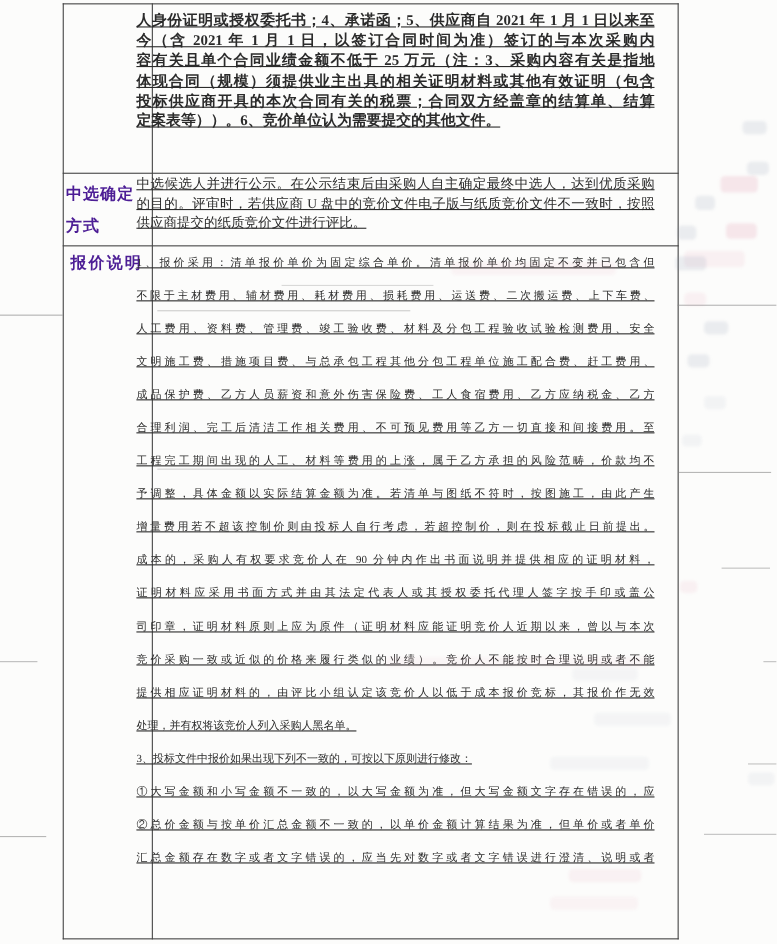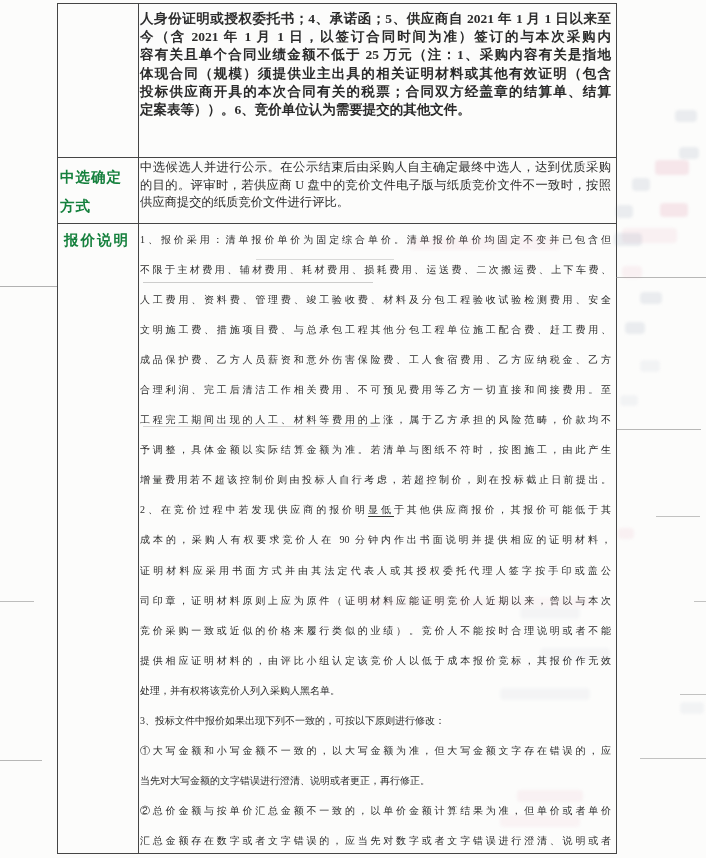--- a/index.html
+++ b/index.html
@@ -6,33 +6,33 @@
   body{
     width:706px;height:858px;position:relative;overflow:hidden;
     background:#fcfcfb;
     font-family:"Liberation Serif","DejaVu Serif",serif;
     color:#2b2b2b;
   }
   
   .hline{position:absolute;left:57px;width:560px;height:1px;background:#454545;}
   .vline{position:absolute;top:3px;width:1px;height:851px;background:#454545;}
   
-  .cell{position:absolute;left:140px;width:471px;}
+  .cell{position:absolute;left:124px;width:471px;text-decoration:underline;}
   .r1cell{top:5px;padding-top:5px;}
   .r2cell{top:158px;padding-top:1px;}
   .r3cell{top:224px;padding-top:1px;}
   .line{white-space:normal;overflow:visible;text-align:justify;text-align-last:left;}
   .line.just{text-align-last:justify;}
   .r1cell .line{height:18.2px;line-height:18.2px;font-size:13.5px;font-weight:600;}
   .r2cell .line{height:17.6px;line-height:17.6px;font-size:12.3px;font-weight:400;}
   .r3cell .line{height:30.05px;line-height:30.05px;font-size:10px;font-weight:400;}
   .b{font-weight:700;}
   .u{border-bottom:1.2px solid #333;padding-bottom:1px;}
   
-  .rowlabel{position:absolute;left:60px;width:76px;font-weight:700;color:#15803d;}
+  .rowlabel{position:absolute;left:60px;width:76px;font-weight:700;color:#4c1d95;}
   .label2{top:163px;font-size:14.5px;line-height:29px;letter-spacing:1px;}
   .label3{top:230px;font-size:14.5px;line-height:20px;letter-spacing:2px;padding-left:4px;}
   
   .art{position:absolute;background:#888;pointer-events:none;}
   
   .ghost{position:absolute;border-radius:4px;filter:blur(1.5px);pointer-events:none;}
   .ghost.blue{background:rgba(118,130,165,0.13);}
   .ghost.pink{background:rgba(216,118,150,0.16);}
   .ghost.faint{opacity:.55;}
 </style>
@@ -47,50 +47,48 @@
   <div class="vline" style="left:57px;"></div>
   <div class="vline" style="left:138px;"></div>
   <div class="vline" style="left:616px;"></div>
 
   <div class="rowlabel label2">中选确定方式</div>
   <div class="rowlabel label3">报价说明</div>
 
   <div class="cell r1cell">
       <div class="line just"><span>人身份证明或授权委托书；4、承诺函；5、供应商自 2021 年 1 月 1 日以来至</span></div>
       <div class="line just"><span>今（含 2021 年 1 月 1 日，以签订合同时间为准）签订的与本次采购内</span></div>
-      <div class="line just"><span>容有关且单个合同业绩金额不低于 25 万元（注：1、采购内容有关是指地</span></div>
+      <div class="line just"><span>容有关且单个合同业绩金额不低于 25 万元（注：3、采购内容有关是指地</span></div>
       <div class="line just"><span>体现合同（规模）须提供业主出具的相关证明材料或其他有效证明（包含</span></div>
       <div class="line just"><span>投标供应商开具的本次合同有关的税票；合同双方经盖章的结算单、结算</span></div>
       <div class="line"><span>定案表等））。</span><span class="b">6、竞价单位认为需要提交的其他文件。</span></div>
     </div>
   <div class="cell r2cell">
       <div class="line just"><span>中选候选人并进行公示。在公示结束后由采购人自主确定最终中选人，达到优质采购</span></div>
       <div class="line just"><span>的目的。评审时，若供应商 U 盘中的竞价文件电子版与纸质竞价文件不一致时，按照</span></div>
       <div class="line"><span>供应商提交的纸质竞价文件进行评比。</span></div>
     </div>
   <div class="cell r3cell">
       <div class="line just"><span>1、报价采用：清单报价单价为固定综合单价。清单报价单价均固定不变并已包含但</span></div>
       <div class="line just"><span>不限于主材费用、辅材费用、耗材费用、损耗费用、运送费、二次搬运费、上下车费、</span></div>
       <div class="line just"><span>人工费用、资料费、管理费、竣工验收费、材料及分包工程验收试验检测费用、安全</span></div>
       <div class="line just"><span>文明施工费、措施项目费、与总承包工程其他分包工程单位施工配合费、赶工费用、</span></div>
       <div class="line just"><span>成品保护费、乙方人员薪资和意外伤害保险费、工人食宿费用、乙方应纳税金、乙方</span></div>
       <div class="line just"><span>合理利润、完工后清洁工作相关费用、不可预见费用等乙方一切直接和间接费用。至</span></div>
       <div class="line just"><span>工程完工期间出现的人工、材料等费用的上涨，属于乙方承担的风险范畴，价款均不</span></div>
       <div class="line just"><span>予调整，具体金额以实际结算金额为准。若清单与图纸不符时，按图施工，由此产生</span></div>
       <div class="line just"><span>增量费用若不超该控制价则由投标人自行考虑，若超控制价，则在投标截止日前提出。</span></div>
-      <div class="line just"><span>2、在竞价过程中若发现供应商的报价明</span><span class="u">显低</span><span>于其他供应商报价，其报价可能低于其</span></div>
       <div class="line just"><span>成本的，采购人有权要求竞价人在 90 分钟内作出书面说明并提供相应的证明材料，</span></div>
       <div class="line just"><span>证明材料应采用书面方式并由其法定代表人或其授权委托代理人签字按手印或盖公</span></div>
       <div class="line just"><span>司印章，证明材料原则上应为原件（证明材料应能证明竞价人近期以来，曾以与本次</span></div>
       <div class="line just"><span>竞价采购一致或近似的价格来履行类似的业绩）。竞价人不能按时合理说明或者不能</span></div>
       <div class="line just"><span>提供相应证明材料的，由评比小组认定该竞价人以低于成本报价竞标，其报价作无效</span></div>
       <div class="line"><span>处理，并有权将该竞价人列入采购人黑名单。</span></div>
       <div class="line"><span>3、投标文件中报价如果出现下列不一致的，可按以下原则进行修改：</span></div>
       <div class="line just"><span>①大写金额和小写金额不一致的，以大写金额为准，但大写金额文字存在错误的，应</span></div>
-      <div class="line"><span>当先对大写金额的文字错误进行澄清、说明或者更正，再行修正。</span></div>
       <div class="line just"><span>②总价金额与按单价汇总金额不一致的，以单价金额计算结果为准，但单价或者单价</span></div>
       <div class="line just"><span>汇总金额存在数字或者文字错误的，应当先对数字或者文字错误进行澄清、说明或者</span></div>
     </div>
 </div>
 
 <div class="art" style="left:0;top:286px;width:57px;height:1.4px;opacity:.65;"></div>
 <div class="art" style="left:616px;top:277px;width:90px;height:1.4px;opacity:.6;"></div>
 <div class="art" style="left:617px;top:429px;width:84px;height:1.4px;opacity:.6;"></div>
 <div class="art" style="left:656px;top:516px;width:44px;height:1.2px;opacity:.5;"></div>
 <div class="art" style="left:0;top:601px;width:34px;height:1.4px;opacity:.55;"></div>

